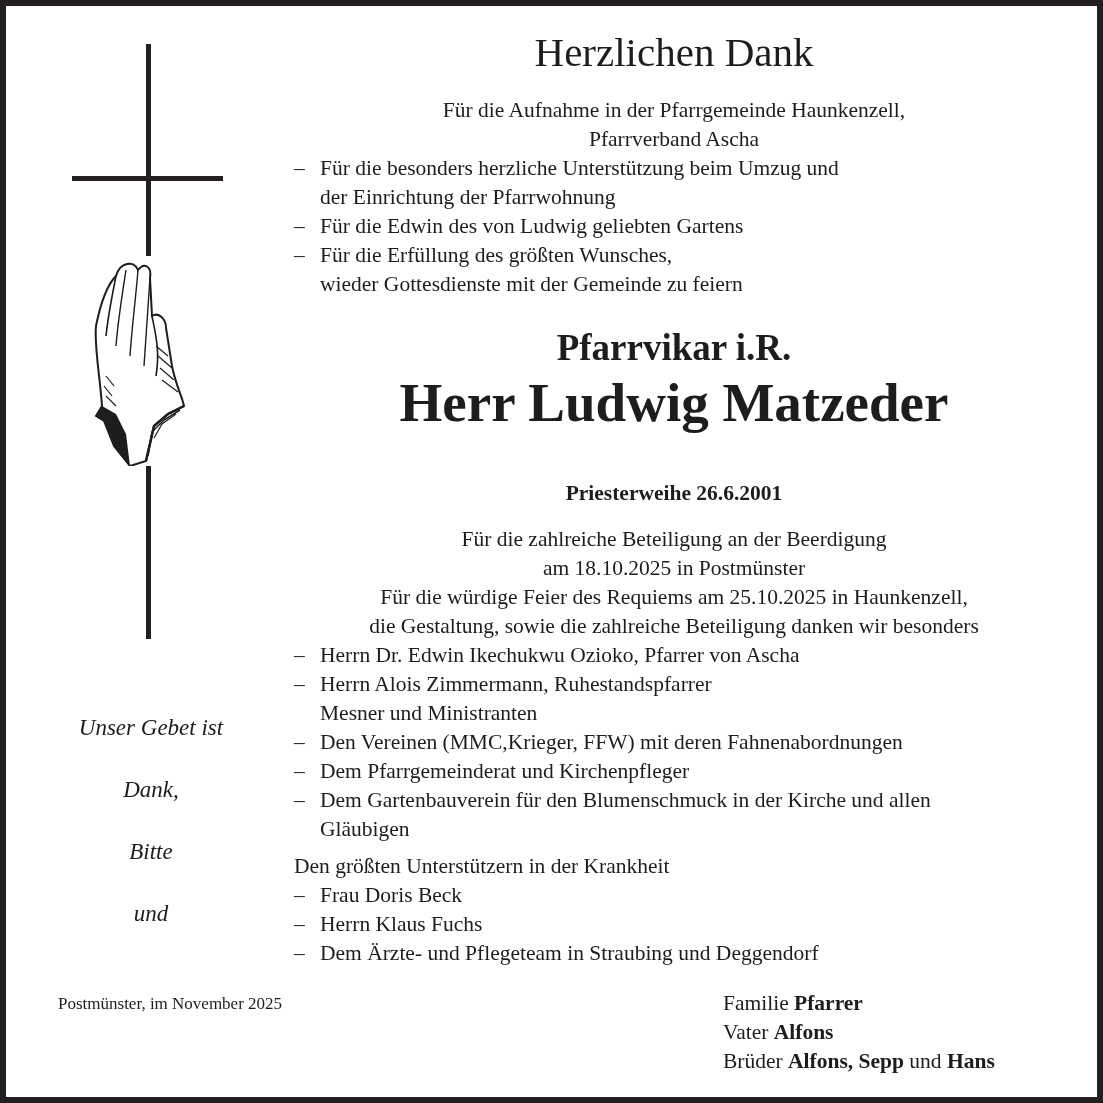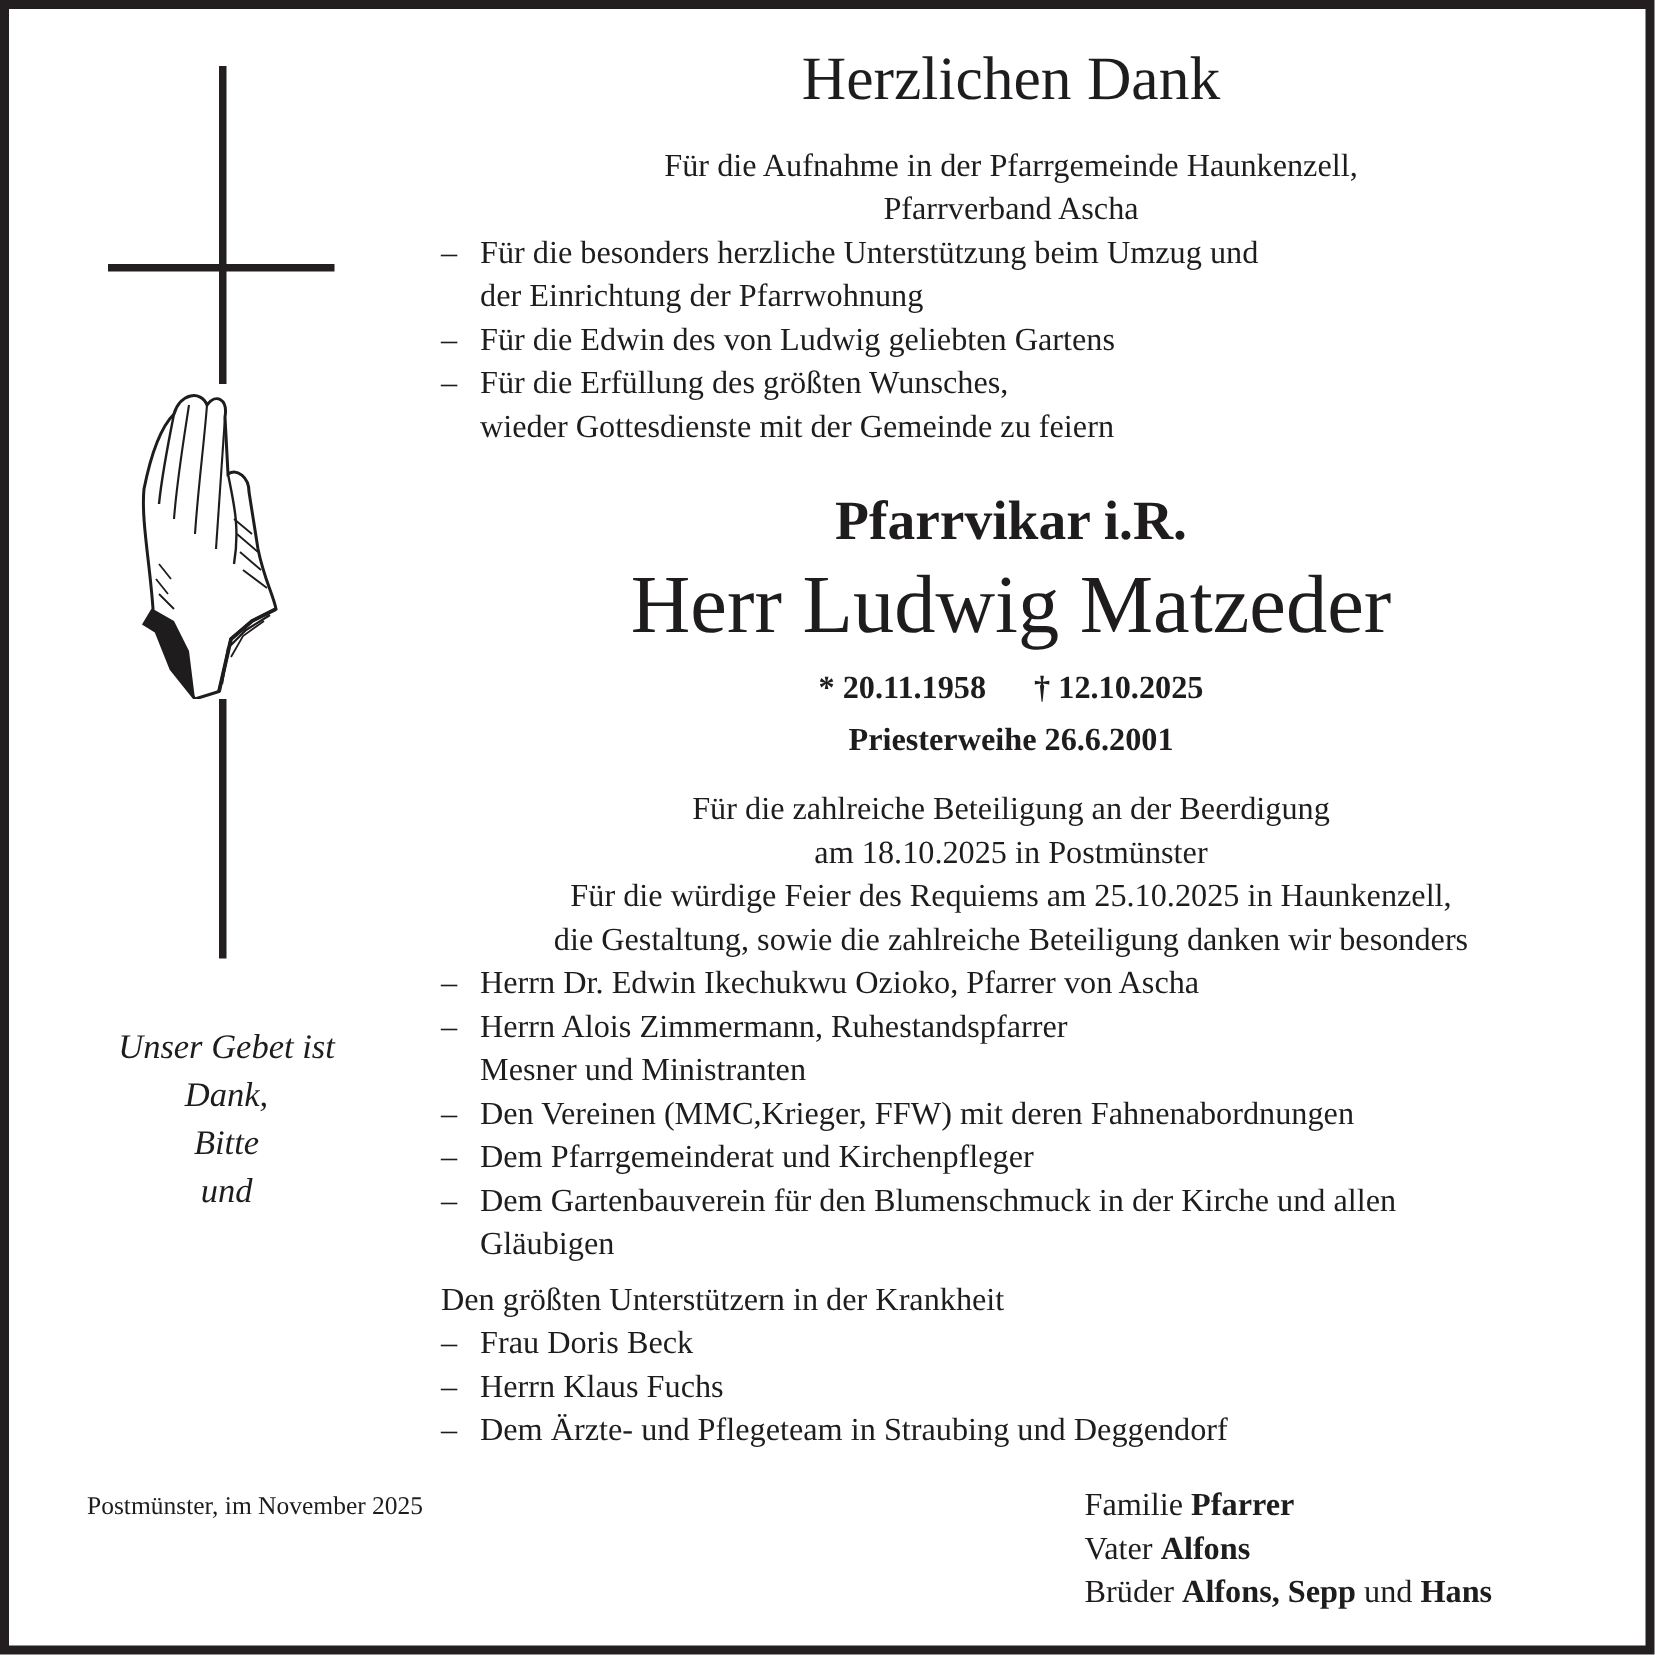--- a/index.html
+++ b/index.html
@@ -5,32 +5,32 @@
   html, body { margin: 0; padding: 0; background: #ffffff; }
   body { width: 1103px; height: 1103px; position: relative; overflow: hidden;
          font-family: "Liberation Serif", "DejaVu Serif", serif; color: #1e1c1c; }
   .frame { position: absolute; left: 0; top: 0; width: 1103px; height: 1103px;
            box-sizing: border-box; border: 6px solid #231f20; background: #fff; }
   .cross-v { position: absolute; left: 140px; top: 38px; width: 5px; height: 595px; background: #231f20; }
   .cross-h { position: absolute; left: 66px; top: 170px; width: 151px; height: 5px; background: #231f20; }
   .hands { position: absolute; left: 80px; top: 250px; width: 120px; height: 210px; }
   .motto { position: absolute; left: 40px; top: 676px; width: 210px; text-align: center;
            font-style: italic; font-size: 23px; line-height: 32px; }
-  .motto div { white-space: nowrap; }
+  .motto div { white-space: nowrap; margin-top: 30px; }
   .title { position: absolute; left: 283px; width: 770px; top: 20px; text-align: center;
            font-size: 41px; line-height: 52px; }
   .block { position: absolute; font-size: 21.5px; line-height: 29px; }
   .center { text-align: center; }
   .line { white-space: nowrap; }
   .dash { display: inline-block; width: 26px; }
   .indent { padding-left: 26px; }
   .sub { position: absolute; left: 283px; width: 770px; top: 318px; text-align: center;
          font-weight: bold; font-size: 37px; line-height: 48px; }
   .name { position: absolute; left: 283px; width: 770px; top: 364px; text-align: center;
-          font-weight: normal; font-size: 55px; line-height: 66px; }
+          font-weight: bold; font-size: 55px; line-height: 66px; }
   .dates { position: absolute; left: 283px; width: 770px; top: 437px; text-align: center;
            font-weight: bold; font-size: 21.5px; line-height: 30px; white-space: nowrap; }
   .dates .gap { display: inline-block; width: 32px; }
   .ordination { position: absolute; left: 283px; width: 770px; top: 472px; text-align: center;
                 font-weight: bold; font-size: 21.5px; line-height: 30px; }
   .footer-left { position: absolute; left: 52px; top: 983px; font-size: 17px; line-height: 29px; white-space: nowrap; }
   .footer-right { position: absolute; left: 717px; top: 983px; font-size: 21.5px; line-height: 29px; }
   .footer-right .line b { font-weight: bold; }
 </style>
 </head>
@@ -79,23 +79,20 @@
   <div class="block" style="left:288px; top:148px;">
     <div class="line"><span class="dash">–</span><span>Für die besonders herzliche Unterstützung beim Umzug und</span></div>
     <div class="line indent">der Einrichtung der Pfarrwohnung</div>
     <div class="line"><span class="dash">–</span><span>Für die Edwin des von Ludwig geliebten Gartens</span></div>
     <div class="line"><span class="dash">–</span><span>Für die Erfüllung des größten Wunsches,</span></div>
     <div class="line indent">wieder Gottesdienste mit der Gemeinde zu feiern</div>
   </div>
 
   <div class="sub">Pfarrvikar i.R.</div>
   <div class="name">Herr Ludwig Matzeder</div>
-  <div class="dates">
-    <span>* 20.11.1958</span><span class="gap"></span><span>† 12.10.2025</span>
-  </div>
   <div class="ordination">Priesterweihe 26.6.2001</div>
 
   <div class="block" style="left:283px; top:519px; width:770px;">
     <div class="line center">Für die zahlreiche Beteiligung an der Beerdigung</div>
     <div class="line center">am 18.10.2025 in Postmünster</div>
     <div class="line center">Für die würdige Feier des Requiems am 25.10.2025 in Haunkenzell,</div>
     <div class="line center">die Gestaltung, sowie die zahlreiche Beteiligung danken wir besonders</div>
   </div>
   <div class="block" style="left:288px; top:635px;">
     <div class="line"><span class="dash">–</span><span>Herrn Dr. Edwin Ikechukwu Ozioko, Pfarrer von Ascha</span></div>

